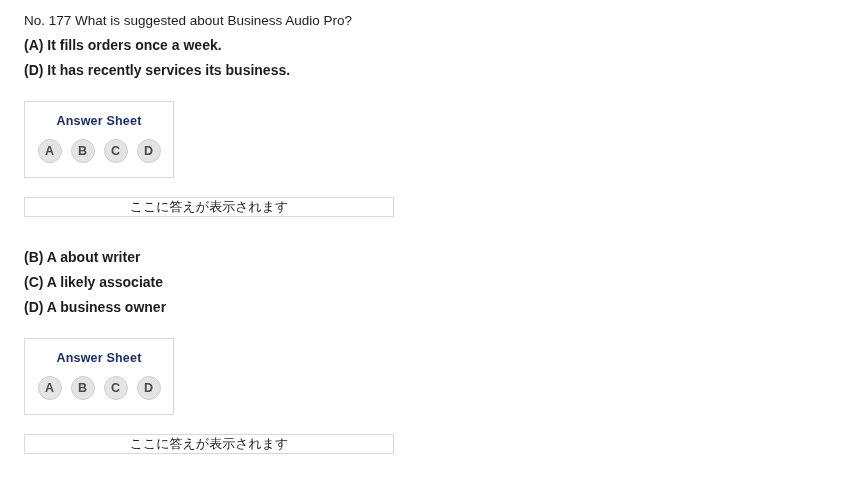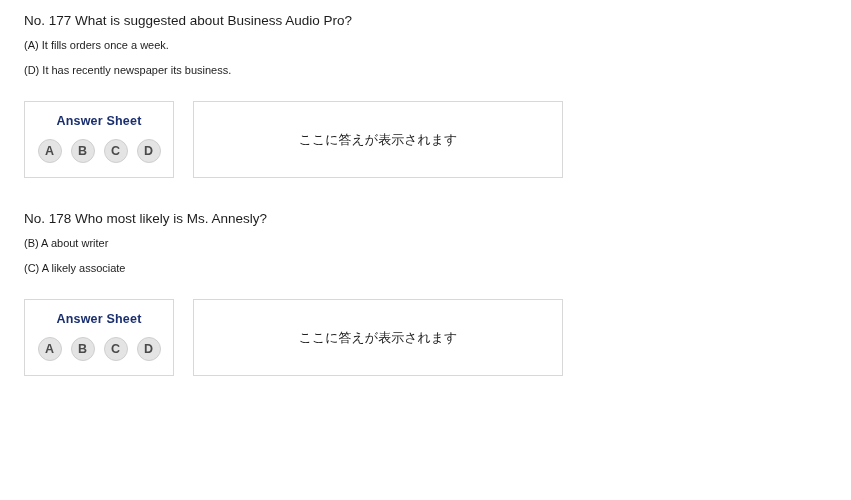--- a/index.html
+++ b/index.html
@@ -22,30 +22,32 @@
   .question-block {
     margin-bottom: 0;
   }
   .q-stem {
     font-size: 13.5px;
     line-height: 25px;
     color: #1c1c1c;
     white-space: nowrap;
   }
   .q-choice {
-    font-size: 11px;
+    font-size: 14px;
     line-height: 25px;
     color: #1c1c1c;
     white-space: nowrap;
+    font-weight: bold;
   }
   .answer-row {
     display: flex;
     align-items: stretch;
     margin-top: 18px;
     gap: 19px;
+    flex-direction: column;
   }
   .answer-sheet {
     width: 150px;
     box-sizing: border-box;
     border: 1px solid #d8d8d8;
     background: #ffffff;
     padding: 12px 0 14px 0;
     text-align: center;
   }
   .answer-sheet-title {
@@ -89,42 +91,42 @@
   .spacer-1 { height: 28px; }
 </style>
 </head>
 <body>
 
 <div class="page">
 
   <div class="question-block">
     <div class="q-stem">No. 177 What is suggested about Business Audio Pro?</div>
     <div class="q-choice">(A) It fills orders once a week.</div>
-    <div class="q-choice">(D) It has recently newspaper its business.</div>
+    <div class="q-choice">(D) It has recently services its business.</div>
 
     <div class="answer-row">
       <div class="answer-sheet">
         <div class="answer-sheet-title">Answer Sheet</div>
         <div class="bubbles">
           <div class="bubble">A</div>
           <div class="bubble">B</div>
           <div class="bubble">C</div>
           <div class="bubble">D</div>
         </div>
       </div>
       <div class="answer-display">ここに答えが表示されます</div>
     </div>
   </div>
 
   <div class="spacer-1"></div>
 
   <div class="question-block">
-    <div class="q-stem">No. 178 Who most likely is Ms. Annesly?</div>
     <div class="q-choice">(B) A about writer</div>
     <div class="q-choice">(C) A likely associate</div>
+    <div class="q-choice">(D) A business owner</div>
 
     <div class="answer-row">
       <div class="answer-sheet">
         <div class="answer-sheet-title">Answer Sheet</div>
         <div class="bubbles">
           <div class="bubble">A</div>
           <div class="bubble">B</div>
           <div class="bubble">C</div>
           <div class="bubble">D</div>
         </div>

